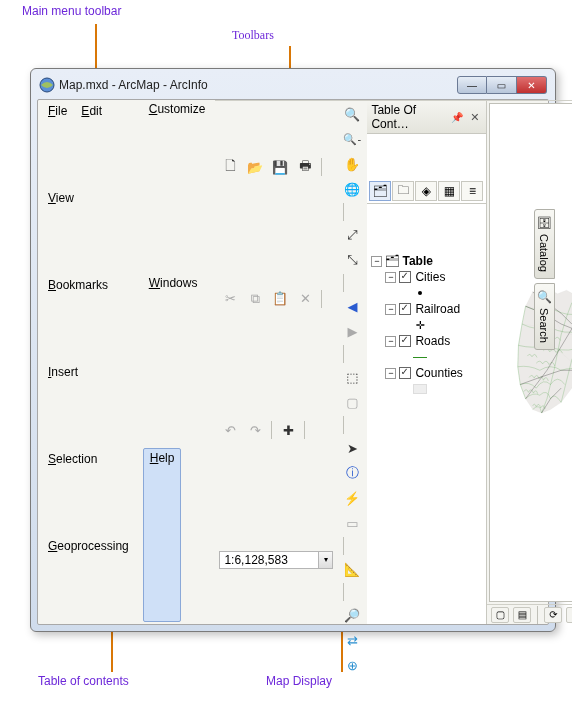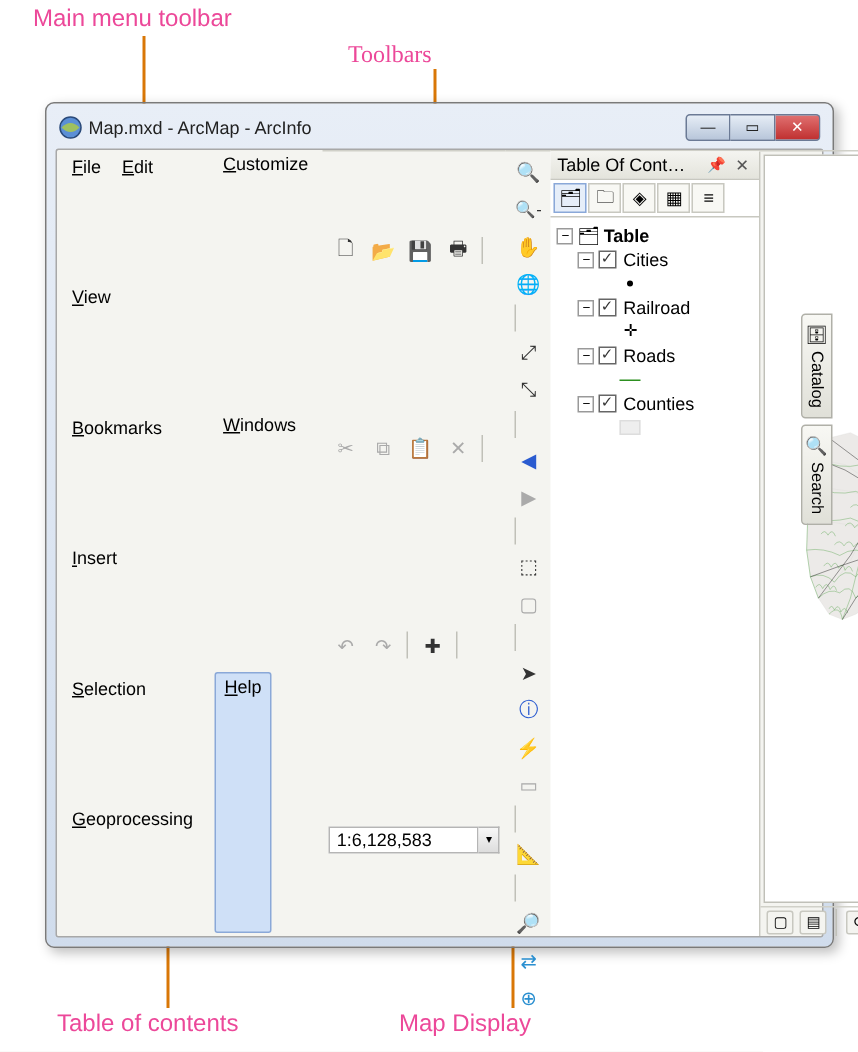--- a/index.html
+++ b/index.html
@@ -1,18 +1,18 @@
 <!DOCTYPE html>
 <html><head>
 <meta charset="utf-8">
 <style>
   * { box-sizing: border-box; margin: 0; padding: 0; font-family: "Segoe UI", Tahoma, sans-serif; }
   body { width: 572px; height: 701px; background: #fff; position: relative; }
 
-  .annotation { position: absolute; color: #ec4899; font-size: 16px; font-weight: 500; }
+  .annotation { position: absolute; color: #6d28d9; font-size: 12px; font-weight: 500; }
   .arrow { position: absolute; stroke: #d97706; fill: #d97706; }
 
   .window {
     position: absolute; top: 68px; left: 30px; width: 526px; height: 564px;
     border: 1px solid #7a7a7a; border-radius: 6px;
     background: linear-gradient(#e8eef7, #d0dcec);
     box-shadow: 3px 3px 8px rgba(0,0,0,0.25);
     padding: 6px;
   }
   .titlebar { display: flex; align-items: center; height: 24px; padding: 0 2px 4px 2px; font-size: 12px; color: #222; }
@@ -32,21 +32,21 @@
   .toolbar-row { display: flex; align-items: center; padding: 2px 4px; border-top: 1px solid #d0d0c8; gap: 3px; flex-wrap: wrap; }
   .tool-btn { width: 22px; height: 22px; display: flex; align-items: center; justify-content: center; border: 1px solid transparent; border-radius: 2px; font-size: 13px; color: #333; }
   .tool-btn.disabled { color: #aaa; }
   .sep { width: 1px; height: 18px; background: #c0c0b8; margin: 0 2px; }
   .scale-box { display: flex; align-items: center; }
   .scale-box input { width: 100px; font-size: 12px; padding: 1px 4px; border: 1px solid #b5b5b5; }
   .scale-box .dd { width: 14px; height: 18px; border: 1px solid #b5b5b5; border-left: none; background: linear-gradient(#f8f8f8,#ddd); display:flex;align-items:center;justify-content:center; font-size:8px; }
 
   .workarea { flex: 1; display: flex; border-top: 1px solid #d0d0c8; min-height: 0; }
 
-  .toc { width: 140px; border-right: 1px solid #c8c8c0; background: #fff; display: flex; flex-direction: column; font-size: 12px; }
+  .toc { width: 120px; border-right: 1px solid #c8c8c0; background: #fff; display: flex; flex-direction: column; font-size: 12px; gap: 45px; }
   .toc-header { display: flex; align-items: center; padding: 2px 4px; background: linear-gradient(#f4f4f0,#e4e4dc); border-bottom: 1px solid #c8c8c0; }
   .toc-header .pin { margin-left: auto; font-size: 10px; color: #555; padding: 0 3px; }
   .toc-header .close { font-size: 11px; color: #555; padding: 0 3px; }
   .toc-tabs { display: flex; padding: 2px; gap: 1px; border-bottom: 1px solid #c8c8c0; }
   .toc-tab { width: 22px; height: 20px; border: 1px solid #c8c8c0; background: #f8f8f4; display:flex;align-items:center;justify-content:center; font-size:12px; }
   .toc-tab.active { border-color: #8aa8d8; background: #e6eef9; }
   .toc-tree { padding: 4px 4px; flex:1; overflow: hidden; }
   .tree-row { display: flex; align-items: center; padding: 1px 0; }
   .expander { width: 11px; height: 11px; border: 1px solid #999; background: #fff; font-size: 9px; line-height: 9px; text-align: center; margin-right: 3px; }
   .chk { display:inline-block; width:12px; height:12px; border:1px solid #666; margin-right: 4px; position: relative; }

